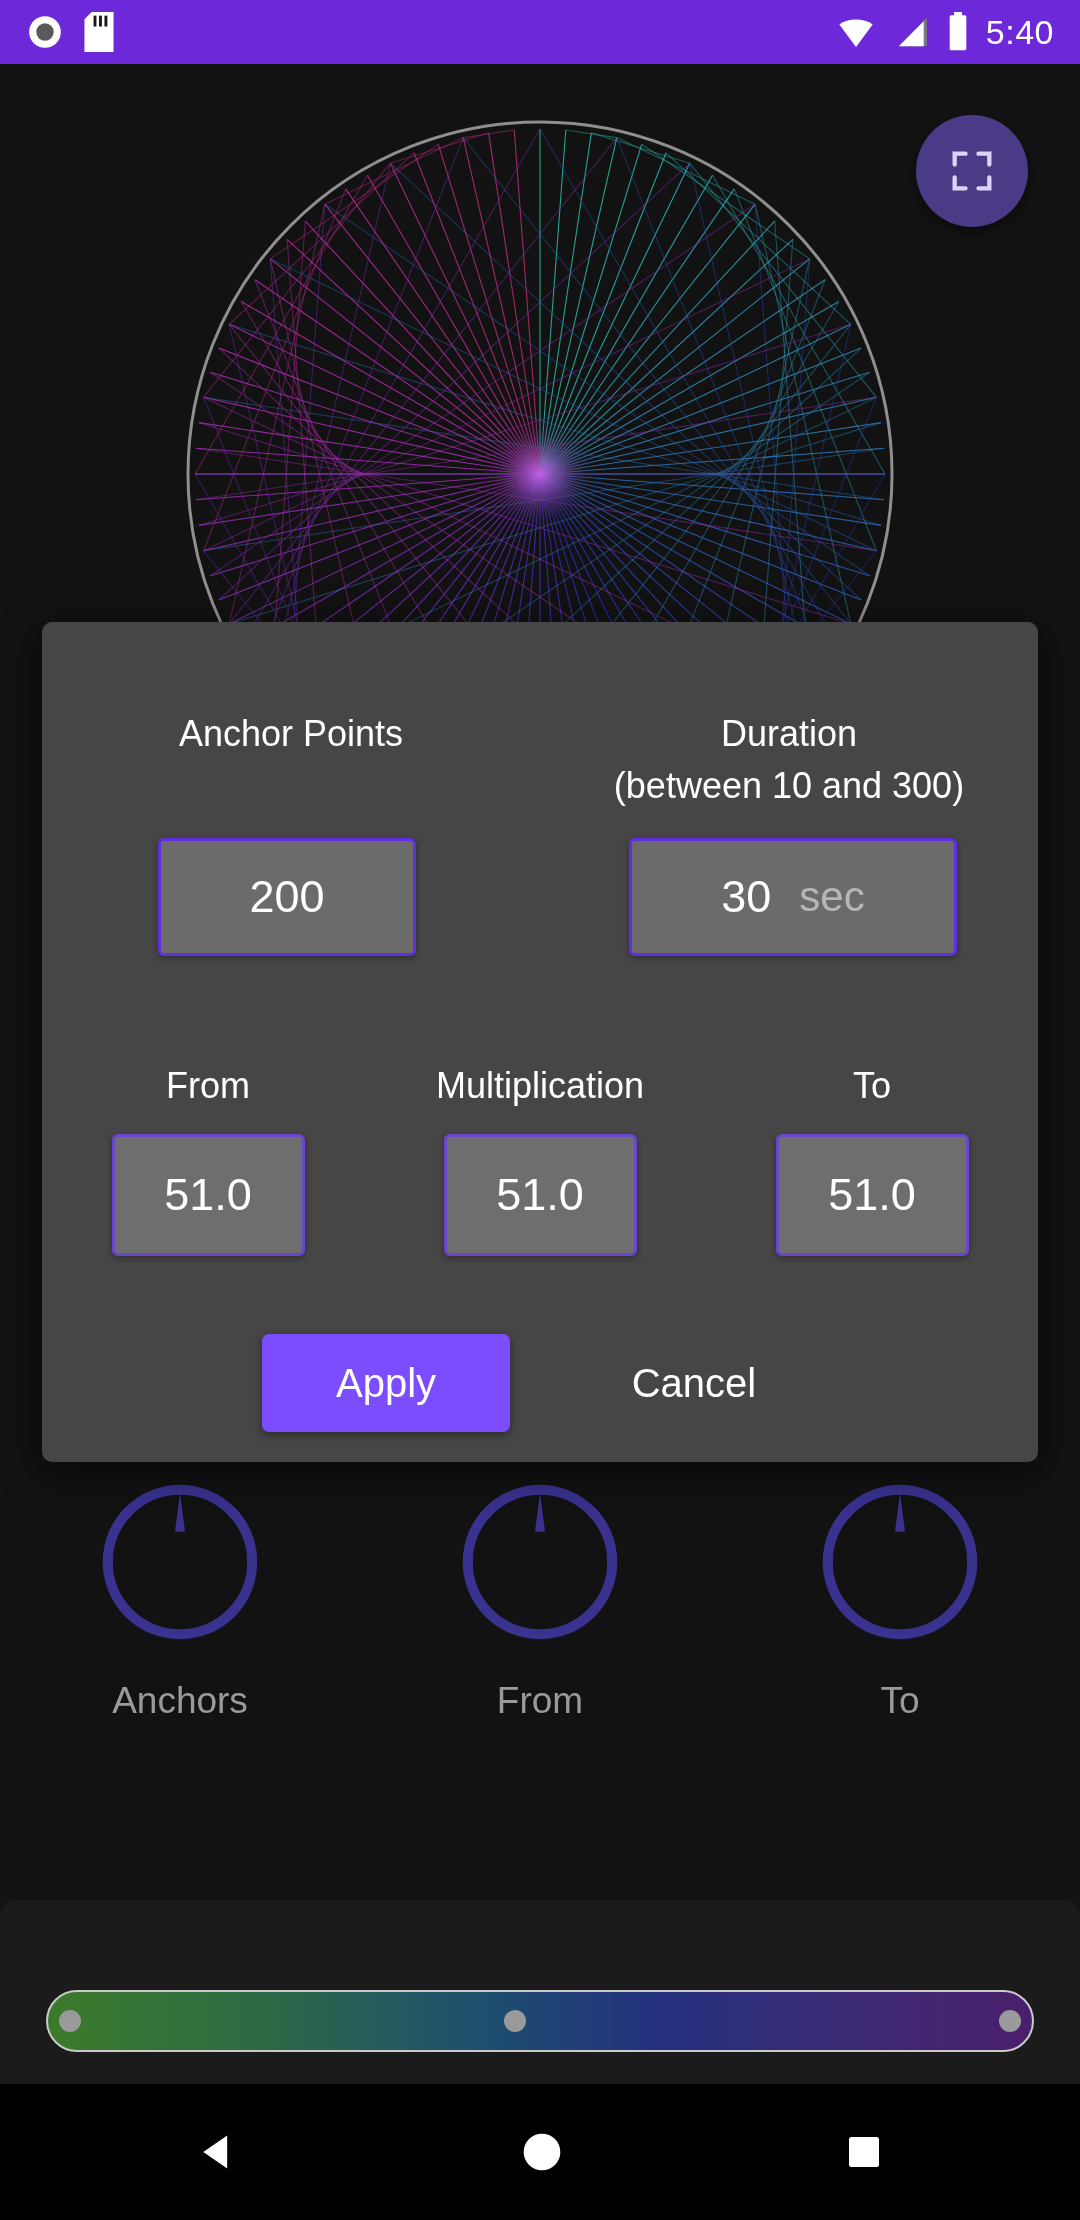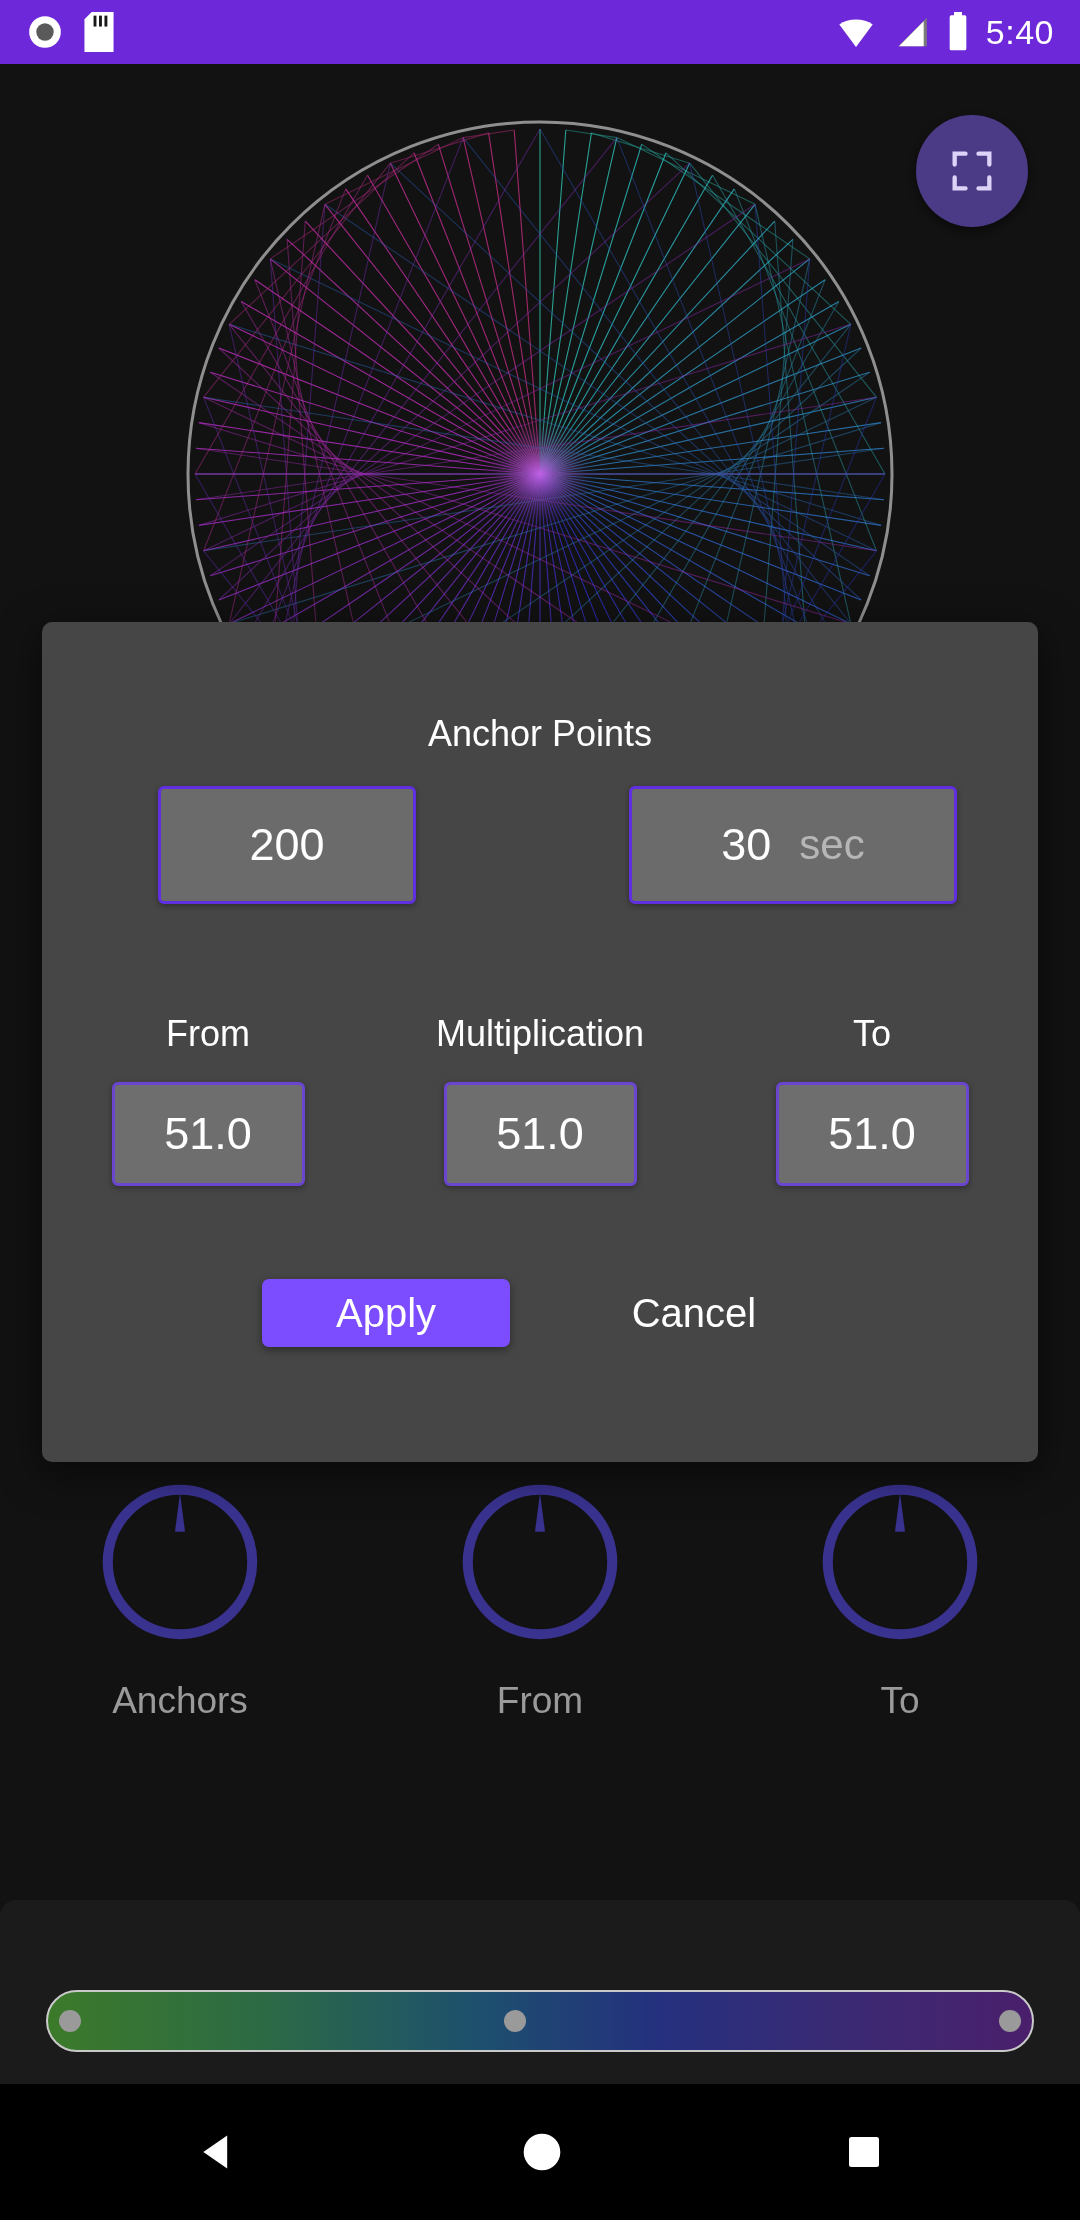--- a/index.html
+++ b/index.html
@@ -67,32 +67,32 @@
   .inbox .val{color:#fff; font-size:45px;}
   .inbox .unit{color:#b6b6b6; font-size:42px; margin-left:28px;}
   #anchorBox{width:258px;}
   #durationBox{width:328px;}
 
   .row-labels2{display:flex; width:100%; margin-top:104px;}
   .row-inputs2{display:flex; width:100%; margin-top:22px;}
   .inbox3{
     width:193px; background:#6e6e6e;
     border:3px solid #6a45cf; border-radius:6px;
-    height:104px; display:flex; align-items:center; justify-content:center;
+    height:122px; display:flex; align-items:center; justify-content:center;
     box-shadow:0 2px 6px rgba(0,0,0,.35);
   }
   .inbox3 .val{color:#fff; font-size:45px;}
 
   .row-buttons{
     display:flex; align-items:center; justify-content:center;
     gap:60px; margin-top:78px;
   }
   #applyBtn{
     background:#7c4dff; color:#fff; border:none; border-radius:7px;
-    width:248px; height:68px; font-size:40px;
+    width:248px; height:98px; font-size:40px;
     font-family:"Liberation Sans", sans-serif;
     display:flex; align-items:center; justify-content:center;
     box-shadow:0 3px 8px rgba(0,0,0,.4);
   }
   #cancelBtn{
     background:transparent; color:#fff; border:none;
     width:248px; height:98px; font-size:40px;
     font-family:"Liberation Sans", sans-serif;
     display:flex; align-items:center; justify-content:center;
   }
@@ -400,20 +400,24 @@
     <div class="handle" style="left:97.8%"></div>
   </div>
 </div>
 
 <div id="dialog">
 
   <div class="row-labels">
     <div class="lblcell">
       <div class="lbl">Anchor Points</div>
     </div>
+    <div class="lblcell">
+      <div class="lbl">Duration</div>
+      <div class="lbl">(between 10 and 300)</div>
+    </div>
   </div>
 
   <div class="row-inputs">
     <div class="incell">
       <div class="inbox" id="anchorBox">
         <span class="val">200</span>
       </div>
     </div>
     <div class="incell">
       <div class="inbox" id="durationBox">

